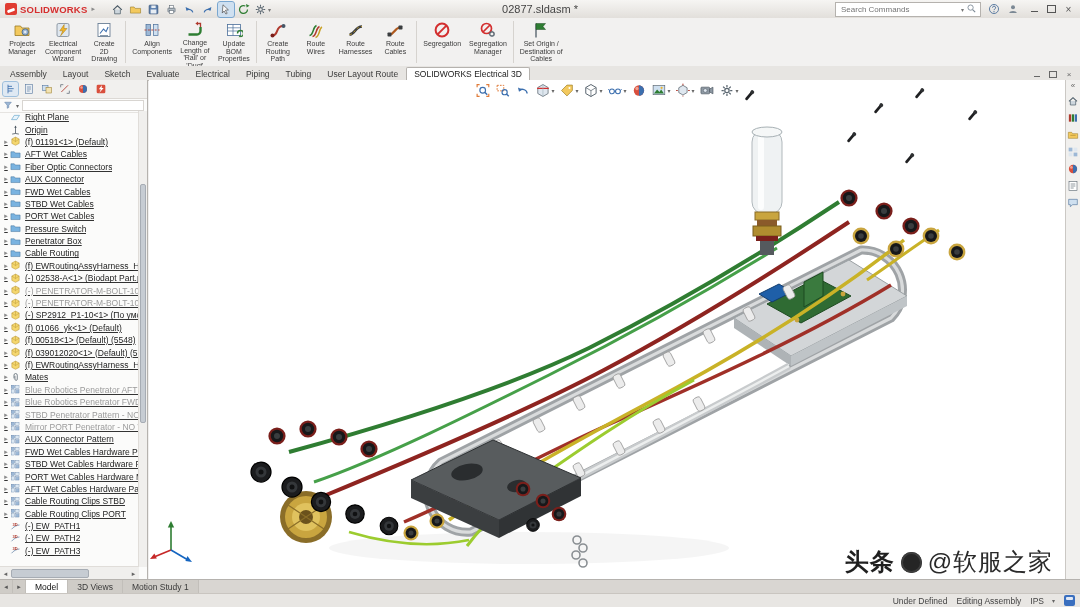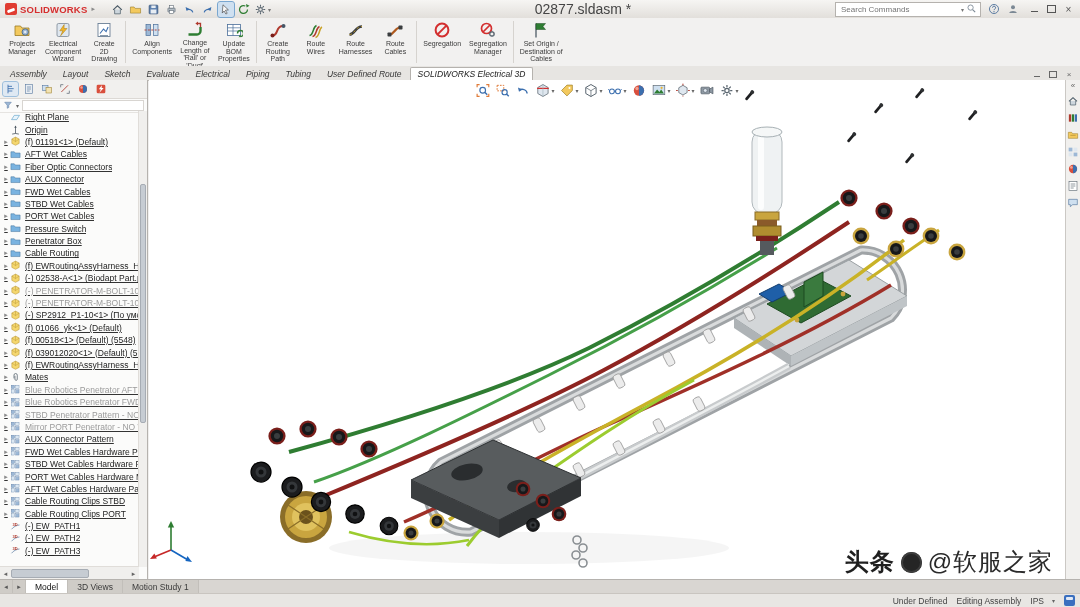--- a/index.html
+++ b/index.html
@@ -13,42 +13,42 @@
   .logo{display:flex;align-items:center;gap:3px;padding:0 5px;justify-content:flex-end;}
   .logo-mark{width:12px;height:12px;border-radius:2px;background:#e03c31;position:relative;}
   .logo-mark:after{content:"";position:absolute;left:2px;top:6px;width:8px;height:3px;
     border-radius:3px;background:#fff;transform:rotate(-20deg);}
   .logo-text{color:#d62e2e;font-weight:bold;font-size:9.5px;letter-spacing:.2px;}
   .menu-expand{color:#8a8a8a;font-size:7px;margin-left:1px;}
   .tb-icons{display:flex;align-items:center;gap:2px;margin-left:10px;}
   .tb-btn{height:15px;min-width:16px;display:flex;align-items:center;justify-content:center;border-radius:2px;}
   .tb-btn.active{background:#cfe0f0;outline:1px solid #7aa7d0;}
   .mini-caret{font-size:6px;color:#777;margin-left:1px;}
-  .tb-file{position:absolute;left:50%;transform:translateX(-50%);color:#454545;font-size:14px;margin-left:43px;}
+  .tb-file{position:absolute;left:50%;transform:translateX(-50%);color:#454545;font-size:11px;}
   .tb-right{margin-left:auto;display:flex;align-items:center;gap:5px;padding-right:3px;}
   .searchbox{display:flex;align-items:center;gap:2px;background:#fff;border:1px solid #b5b2ae;
     height:13px;width:138px;padding:0 3px;}
   .searchbox input{flex:1;border:none;outline:none;background:transparent;font-size:8px;color:#777;
     font-family:"Liberation Sans","DejaVu Sans",sans-serif;}
   .winctl{width:17px;height:14px;display:flex;align-items:center;justify-content:center;color:#555;font-size:10px;}
   .win-min:after{content:"";width:7px;border-bottom:1.5px solid #555;margin-top:5px;}
   .win-max:after{content:"";width:7px;height:6px;border:1.2px solid #555;}
   
   .ribbon{position:absolute;top:18px;left:0;right:0;height:48px;background:#f2f1f0;
     border-bottom:1px solid #cbc8c4;display:flex;align-items:stretch;padding-left:3px;}
   .rbtn{display:flex;flex-direction:column;align-items:center;justify-content:flex-start;
     padding:2px 4px 0;min-width:30px;max-width:60px;text-align:center;color:#3a3a3a;border-radius:2px;}
   .ricon{height:19px;display:flex;align-items:center;justify-content:center;}
   .rlabel{font-size:7px;line-height:1.1;margin-top:1px;}
   .rdivider{width:1px;background:#d6d3cf;margin:3px 2px;}
   
   .ctabs{position:absolute;top:66px;left:0;right:0;height:14px;background:#e7e5e2;
     border-bottom:1px solid #c2bfba;display:flex;align-items:flex-end;padding-left:2px;}
   .ctab{height:12px;display:flex;align-items:center;padding:0 7px;font-size:8.5px;color:#3a3a3a;
-    border:1px solid transparent;border-bottom:none;font-style:italic;}
+    border:1px solid transparent;border-bottom:none;}
   .ctab.active{background:#fff;border-color:#b5b2ae;border-radius:2px 2px 0 0;color:#222;}
   .doc-ctls{margin-left:auto;display:flex;align-items:center;gap:2px;padding-right:4px;}
   .doc-ctl{width:14px;height:11px;display:flex;align-items:center;justify-content:center;color:#666;font-size:8px;}
   .doc-min:after{content:"";width:6px;border-bottom:1.3px solid #666;margin-top:4px;}
   .doc-res:after{content:"";width:6px;height:5px;border:1.1px solid #666;}
   
   .main{position:absolute;top:80px;left:0;right:0;bottom:27px;}
   .left-panel{position:absolute;left:0;top:0;bottom:0;width:148px;background:#fbfbfa;
     border-right:1px solid #b5b2ae;box-sizing:border-box;}
   .panel-toolbar{height:16px;display:flex;align-items:center;gap:3px;padding:1px 3px;
@@ -338,21 +338,21 @@
 
   <div class="ctabs">
     <div id="ctab-list" style="display:flex;align-items:flex-end;">
         <div class="ctab">Assembly</div>
         <div class="ctab">Layout</div>
         <div class="ctab">Sketch</div>
         <div class="ctab">Evaluate</div>
         <div class="ctab">Electrical</div>
         <div class="ctab">Piping</div>
         <div class="ctab">Tubing</div>
-        <div class="ctab">User Defined Route</div>
+        <div class="ctab">User Layout Route</div>
         <div class="ctab active">SOLIDWORKS Electrical 3D</div>
       </div>
     <div class="doc-ctls" id="doc-ctls">
         <div class="doc-ctl doc-min"></div>
         <div class="doc-ctl doc-res"></div>
         <div class="doc-ctl ">×</div>
       </div>
   </div>
 
   <div class="main">

